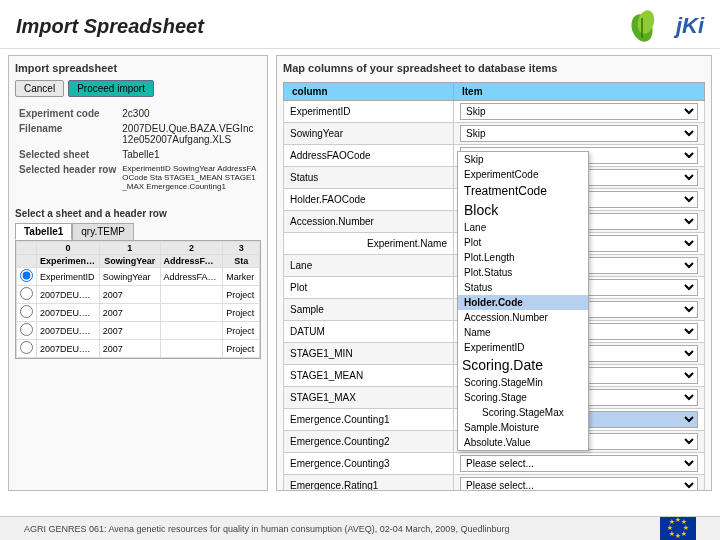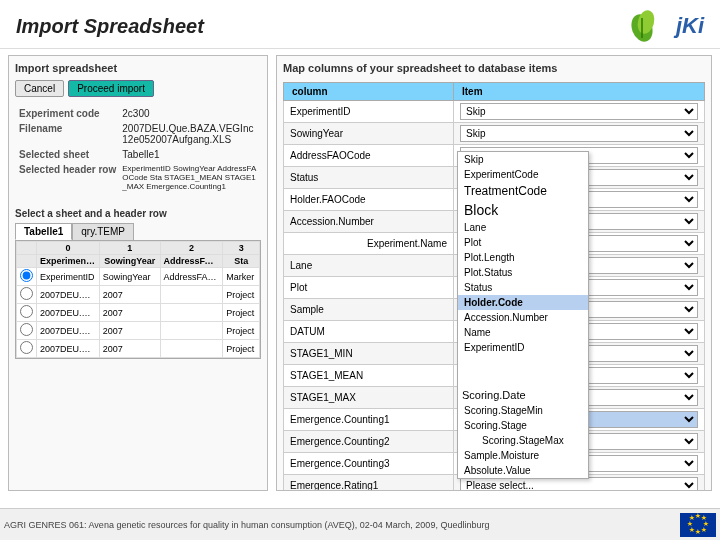--- a/index.html
+++ b/index.html
@@ -211,25 +211,25 @@
     .map-table select.highlighted {
       background: #b8d0f0;
     }
 
     
     #footer {
       position: absolute;
       bottom: 0;
       left: 0;
       right: 0;
-      height: 32px;
+      height: 24px;
       display: flex;
       align-items: center;
       justify-content: space-between;
-      padding: 4px 4px;
+      padding: 4px 24px;
       background: #f0f0f0;
       border-top: 1px solid #ccc;
       font-size: 9px;
       color: #444;
     }
     .eu-flag {
       width: 36px;
       height: 24px;
       background: #003399;
       display: flex;
@@ -444,21 +444,21 @@
         <div style="padding: 2px 6px; cursor: pointer; font-size: 14px;">Block</div>
         <div style="padding: 2px 6px; cursor: pointer; font-size: 10px;">Lane</div>
         <div style="padding: 2px 6px; cursor: pointer; font-size: 10px;">Plot</div>
         <div style="padding: 2px 6px; cursor: pointer; font-size: 10px;">Plot.Length</div>
         <div style="padding: 2px 6px; cursor: pointer; font-size: 10px;">Plot.Status</div>
         <div style="padding: 2px 6px; cursor: pointer; font-size: 10px;">Status</div>
         <div style="background: rgb(184, 208, 240); font-weight: bold; padding: 2px 6px; cursor: pointer; font-size: 10px;">Holder.Code</div>
         <div style="padding: 2px 6px; cursor: pointer; font-size: 10px;">Accession.Number</div>
         <div style="padding: 2px 6px; cursor: pointer; font-size: 10px;">Name</div>
         <div style="padding: 2px 6px; cursor: pointer; font-size: 10px;">ExperimentID</div>
-        <div style="padding: 2px 4px; cursor: pointer; font-size: 11px; margin-top: 32px;">Scoring.Date</div>
+        <div style="padding: 2px 4px; cursor: pointer; font-size: 14px;">Scoring.Date</div>
         <div style="padding: 2px 6px; cursor: pointer; font-size: 10px;">Scoring.StageMin</div>
         <div style="padding: 2px 6px; cursor: pointer; font-size: 10px;">Scoring.Stage</div>
         <div style="padding: 2px 24px; cursor: pointer; font-size: 10px;">Scoring.StageMax</div>
         <div style="padding: 2px 6px; cursor: pointer; font-size: 10px;">Sample.Moisture</div>
         <div style="padding: 2px 6px; cursor: pointer; font-size: 10px;">Absolute.Value</div>
       </div>
 
   </div>
 
 </div>

